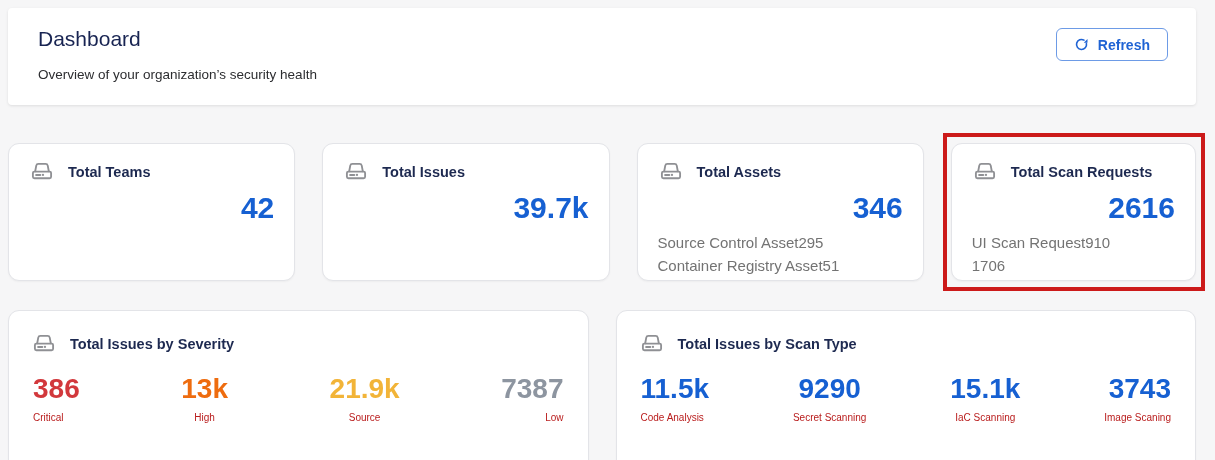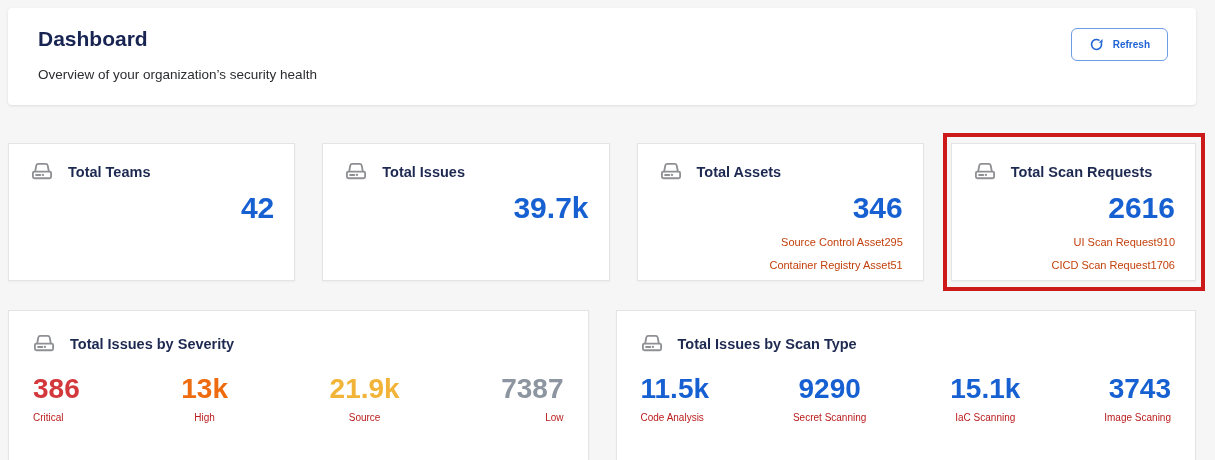--- a/index.html
+++ b/index.html
@@ -10,46 +10,46 @@
     font-family:"Liberation Sans", sans-serif;
     color:#2c2d30;
   }
   
   .header {
     position:absolute; left:8px; top:8px; width:1188px; height:97px;
     background:#ffffff; border-radius:4px;
     box-shadow:0 1px 3px rgba(0,0,0,.10);
     padding:19px 30px;
   }
-  .page-title { margin:0; font-size:21px; font-weight:700; color:#182452; }
+  .page-title { margin:0; font-size:21px; font-weight:400; color:#182452; }
   .page-subtitle { margin-top:16px; font-size:13.5px; color:#2c2d30; }
   .refresh-btn {
     position:absolute; right:28px; top:20px; height:33px; padding:0 17px;
     display:flex; align-items:center; gap:9px;
     background:#ffffff; border:1px solid #6d9be6; border-radius:6px;
-    color:#1f63d4; font-size:10px; font-weight:700; cursor:pointer;
+    color:#1f63d4; font-size:14px; font-weight:700; cursor:pointer;
     font-family:"Liberation Sans", sans-serif;
   }
   .refresh-btn svg { width:15px; height:15px; }
   
   .row1 { position:absolute; left:8px; top:143px; width:1188px; display:flex; gap:27px; }
   .row2 { position:absolute; left:8px; top:310px; width:1188px; display:flex; gap:27px; }
   .card {
-    background:#ffffff; border:1px solid #e3e4e8; border-radius:0;
+    background:#ffffff; border:1px solid #e3e4e8; border-radius:11px;
     box-shadow:0 1px 2px rgba(0,0,0,.04);
     padding:15px 20px;
   }
   .s-card { flex:1; height:138px; }
   .w-card { flex:1; height:165px; padding:20px 22px; }
   .card-head { display:flex; align-items:center; gap:13px; }
   .card-icon { width:26px; height:26px; color:#8f9094; flex:0 0 auto; }
   .card-title { font-size:14.5px; font-weight:700; color:#1d2950; }
   .big-value { text-align:right; font-size:30px; font-weight:700; line-height:1.1; margin-top:6px; }
   .sub-rows { margin-top:7px; }
-  .sub-row { display:flex; justify-content:flex-end; font-size:11px; color:#c2410c; line-height:23px; }
+  .sub-row { display:flex; justify-content:flex-start; font-size:15px; color:#737373; line-height:23px; }
   
   .hl-wrap { position:relative; flex:1; display:flex; }
   .hl-wrap .card { flex:1; }
   .annotation {
     position:absolute; left:-8px; right:-9px; top:-10px; bottom:-10px;
     border:4px solid #cc1a1a; pointer-events:none; z-index:2;
   }
   
   .stats { display:flex; justify-content:space-between; margin-top:17px; padding:0 2px; }
   .stat { text-align:center; }
@@ -146,21 +146,20 @@
         </span>
         <span class="card-title">Total Scan Requests</span>
       </div>
       <div class="big-value" style="color: rgb(22, 96, 210);">2616</div>
       <div class="sub-rows">
         <div class="sub-row">
           <span>UI Scan Request</span>
           <span>910</span>
         </div>
         <div class="sub-row">
-          <span>CICD Scan Request</span>
           <span>1706</span>
         </div>
       </div>
     </div>
   </div>
 </div>
 
 <div class="row2">
 
   <div class="card w-card">

